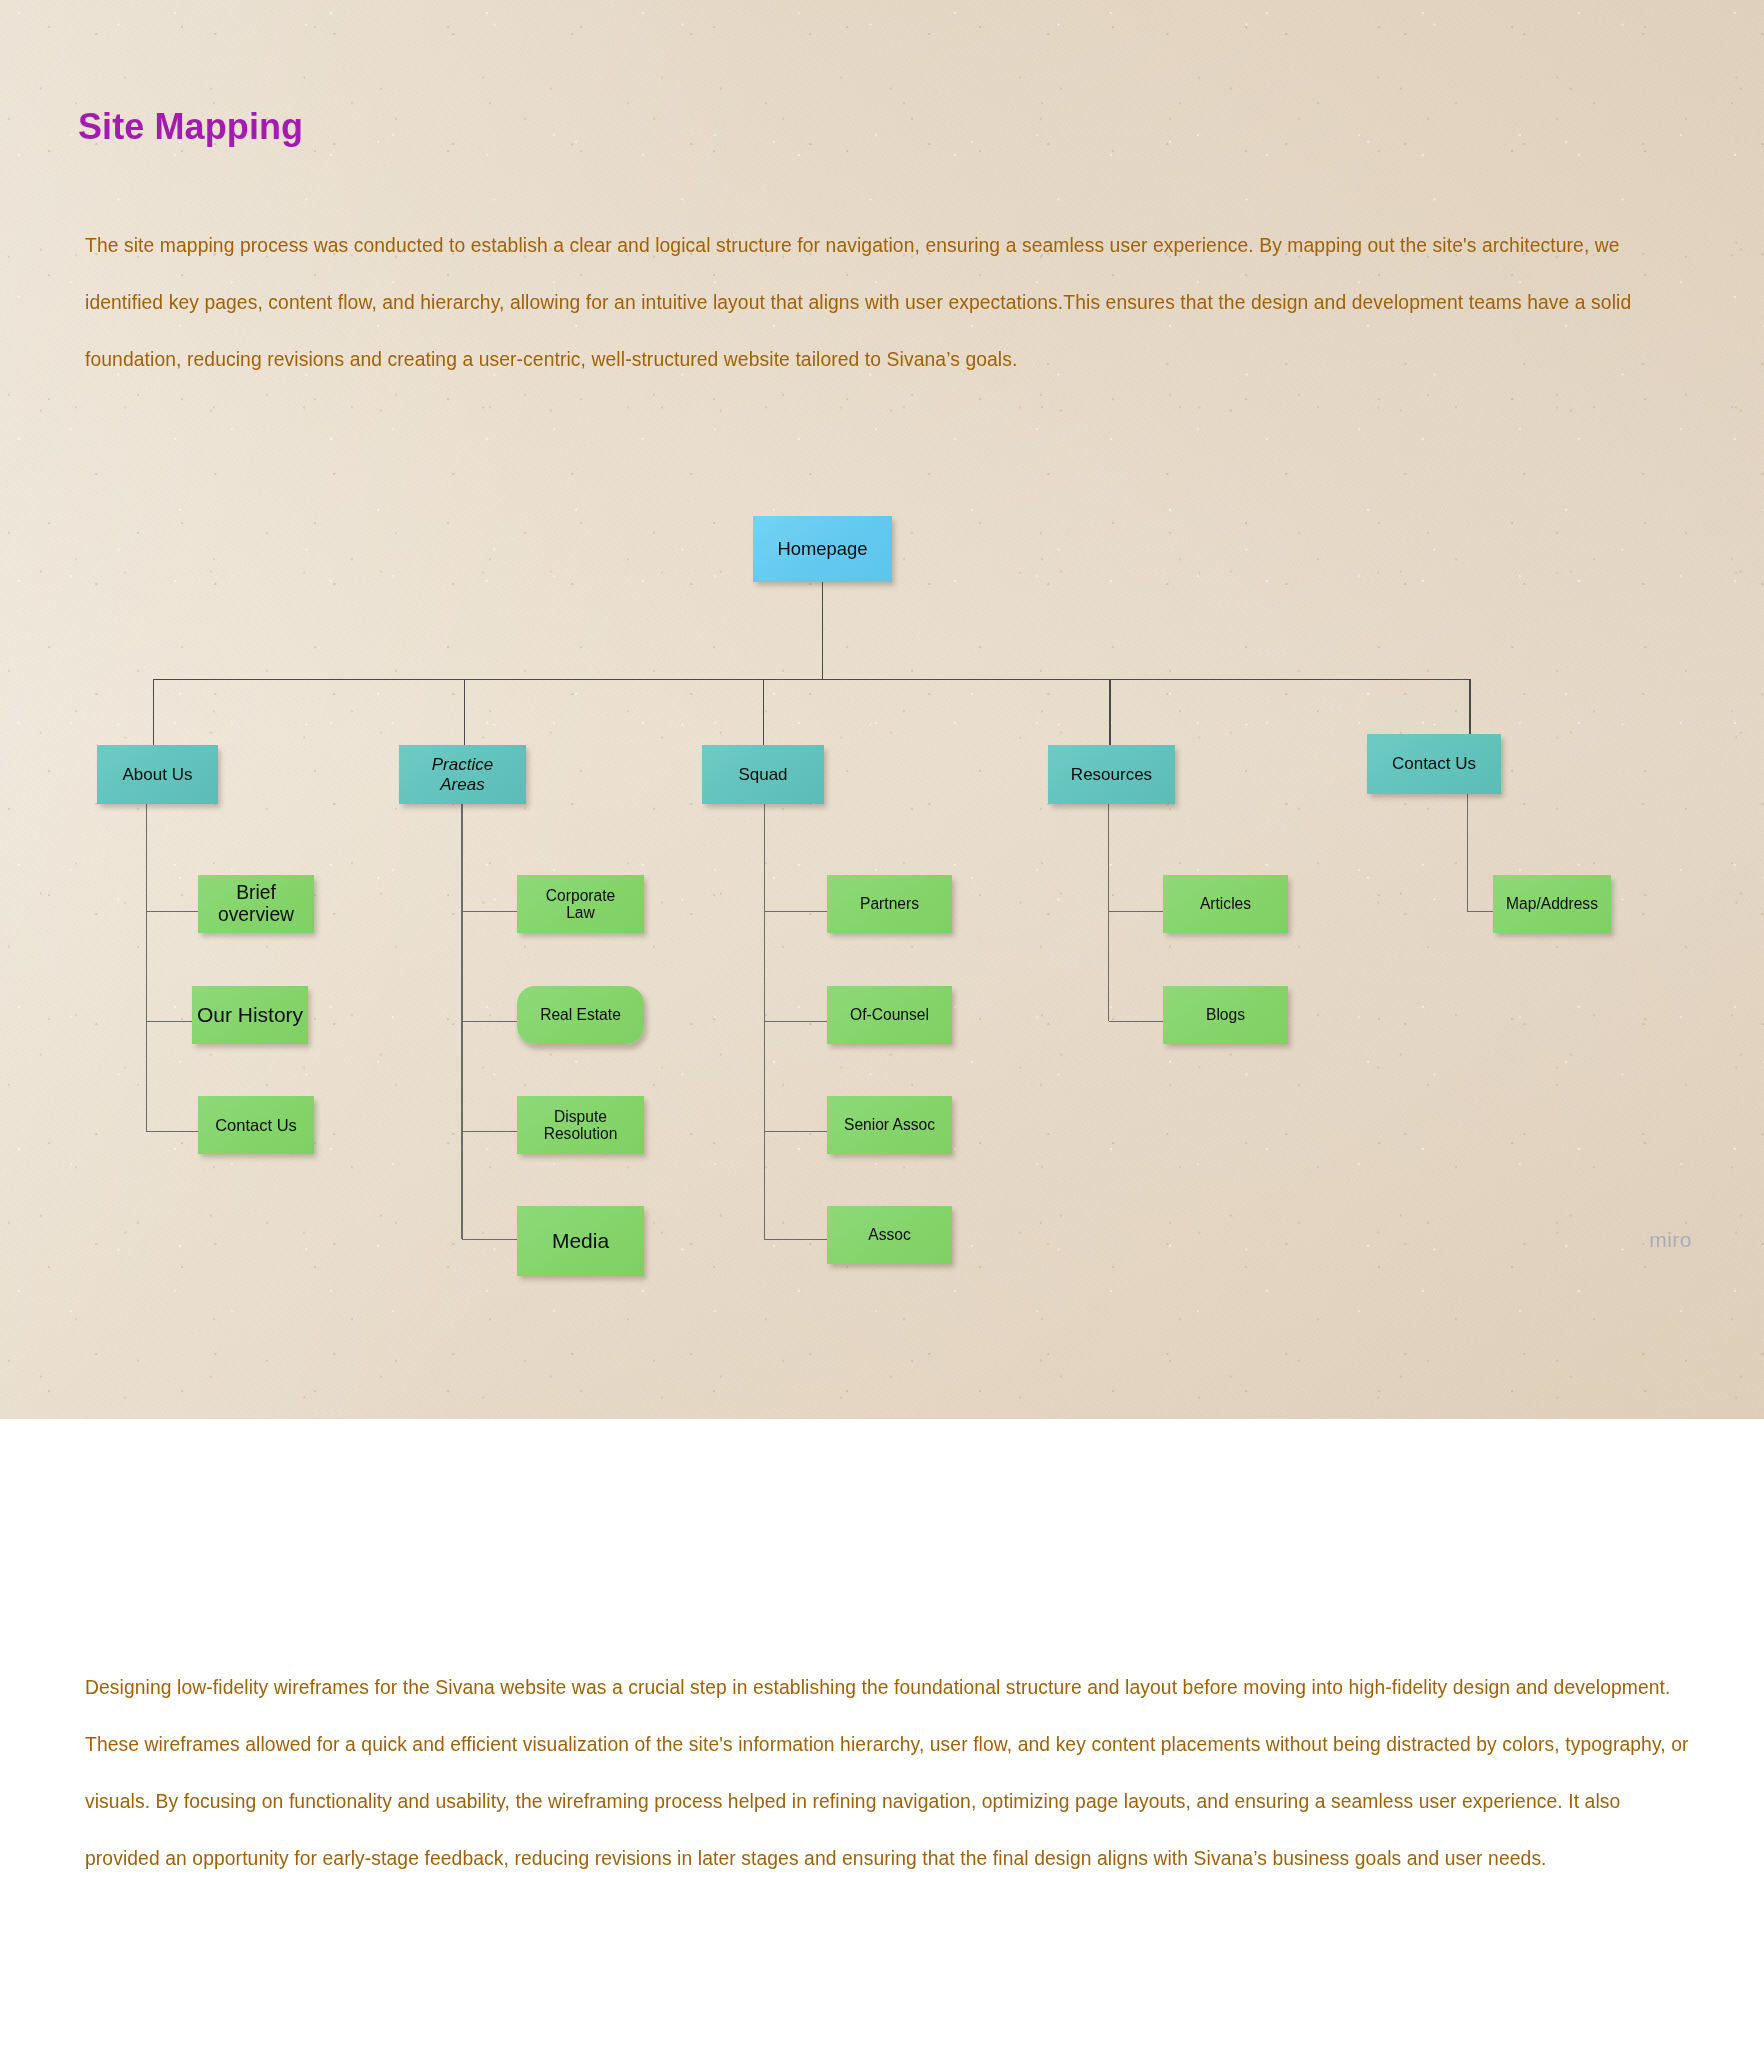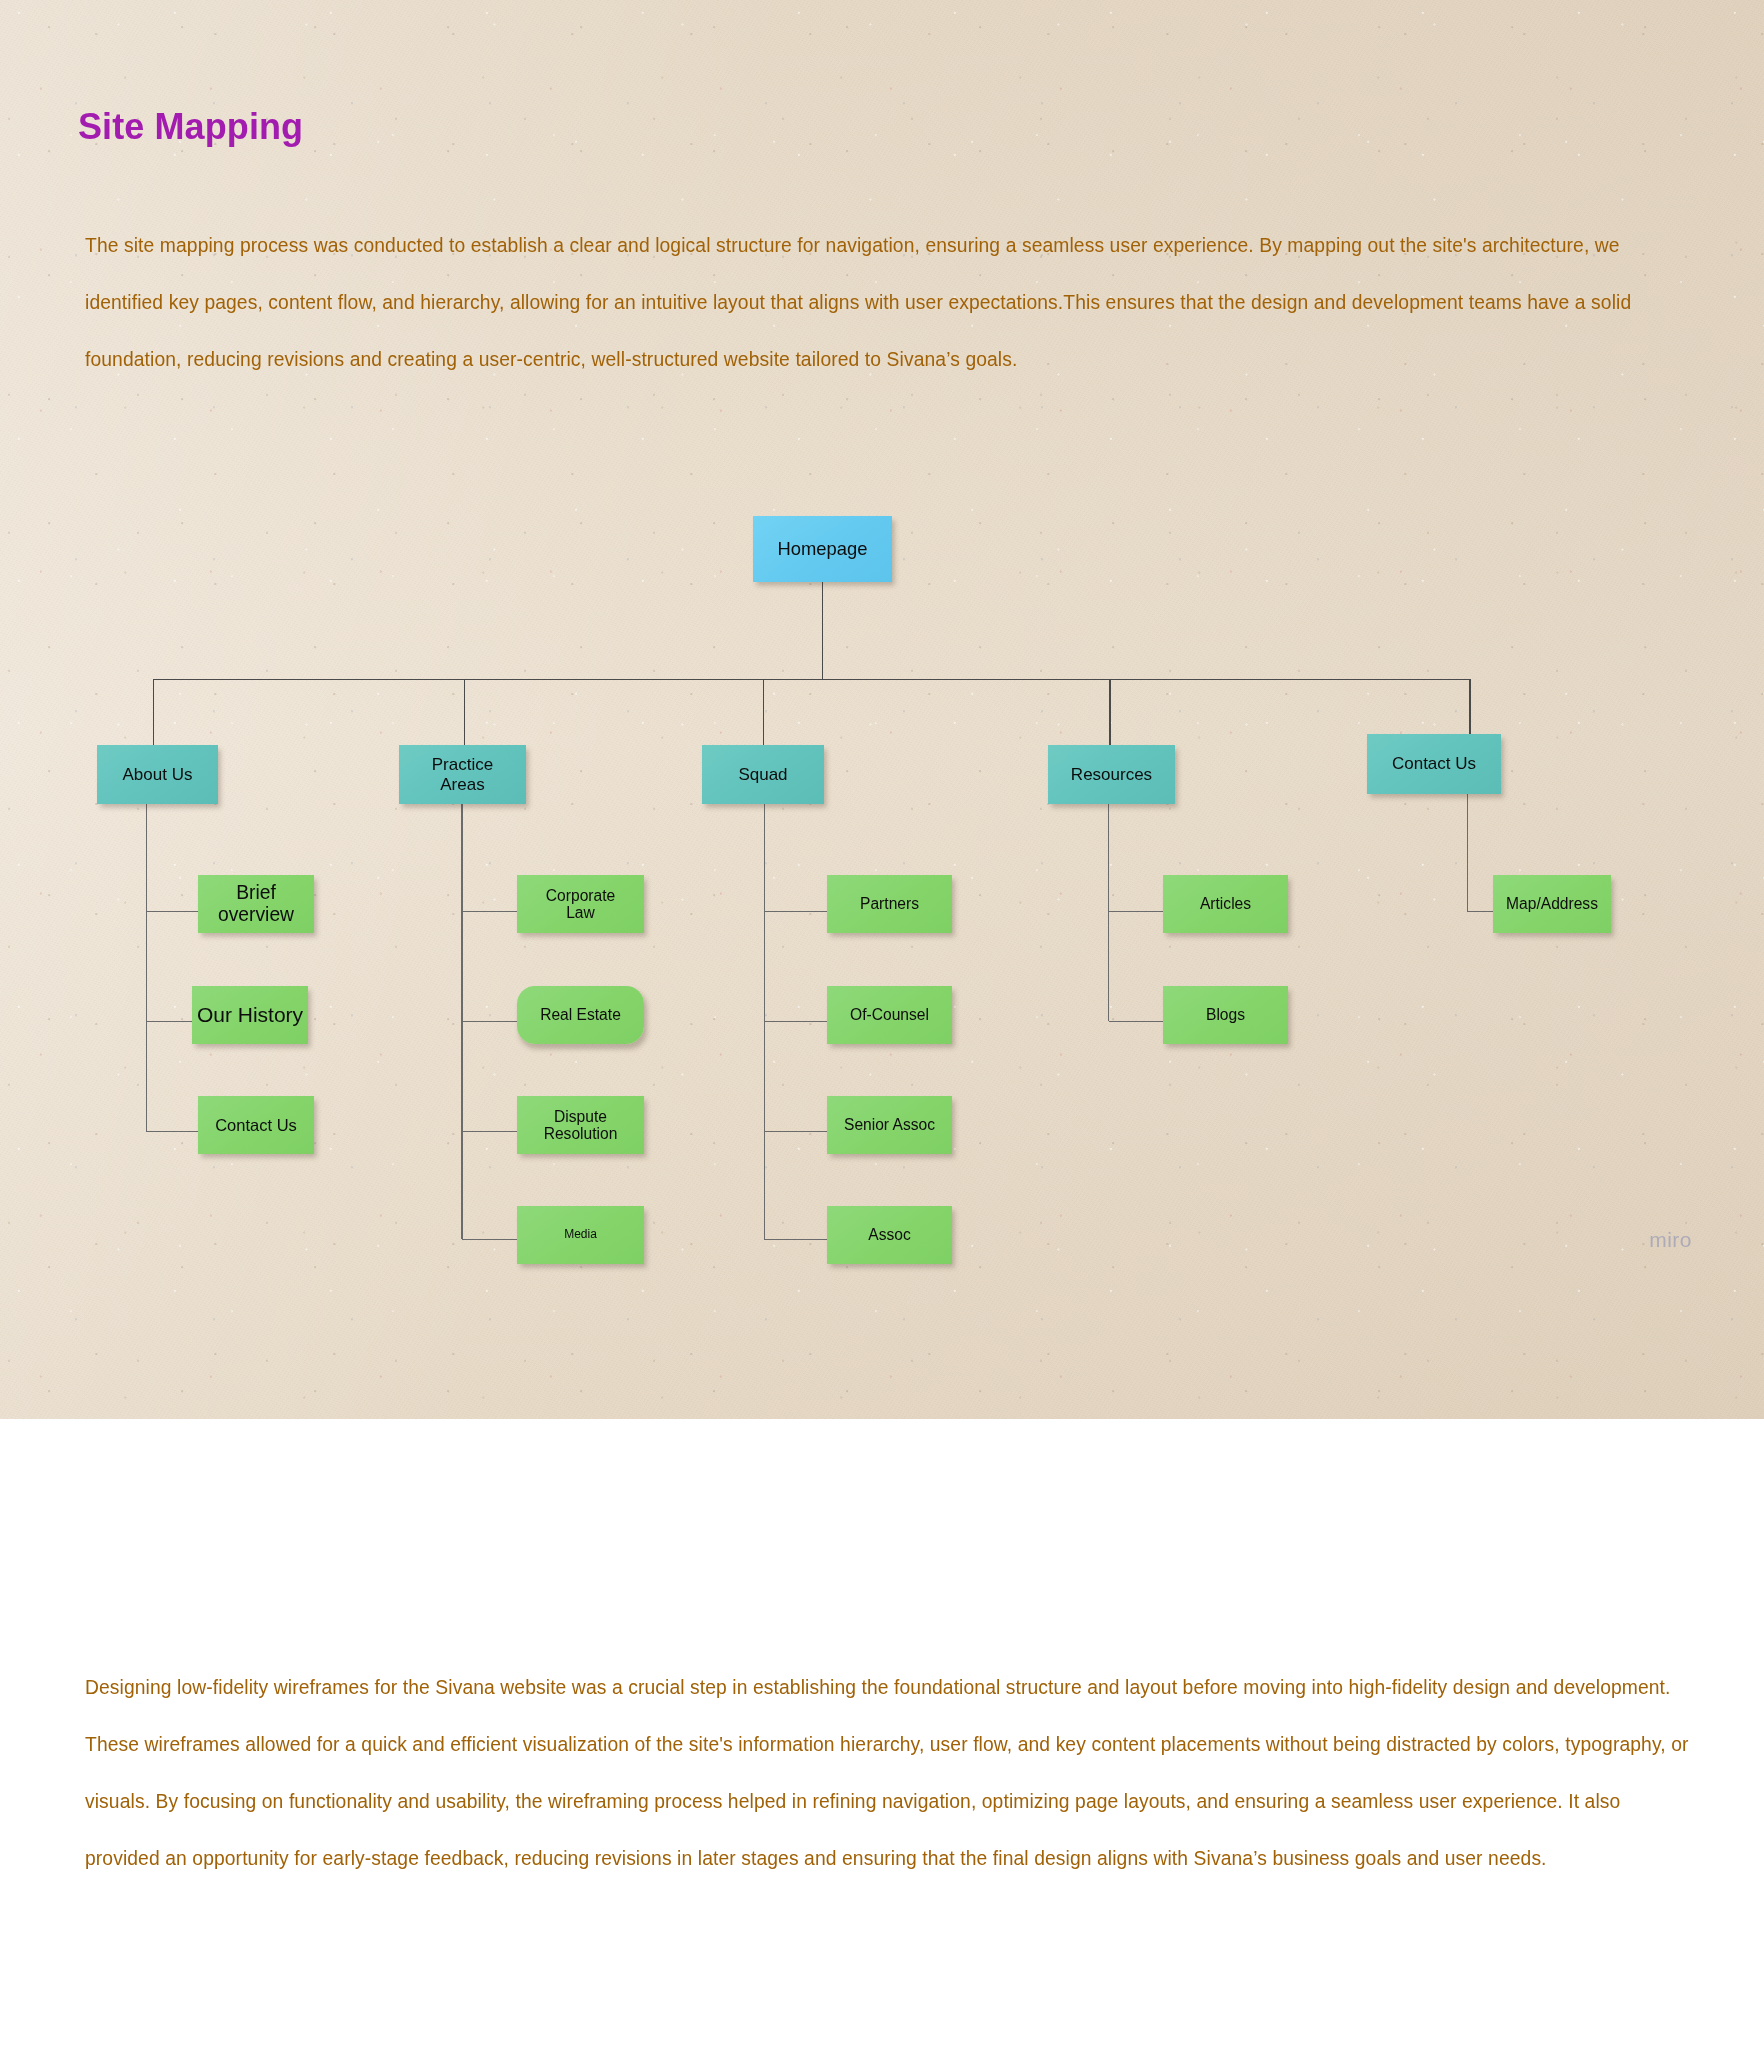--- a/index.html
+++ b/index.html
@@ -176,21 +176,21 @@
     </svg>
 
     <div class="node blue" style="left:753px; top:516px; width:139px; height:66px; font-size:18.4px;">
       <span>Homepage</span>
     </div>
 
     <div class="node teal" style="left:97px; top:745px; width:121px; height:59px; font-size:17px;">
       <span>About Us</span>
     </div>
 
-    <div class="node teal" style="left:399px; top:745px; width:127px; height:59px; font-size:17px; white-space:pre-line;">
+    <div class="node teal" style="left:399px; top:745px; width:127px; height:59px; font-size:17px; white-space:pre-line;font-style:italic;">
       <span>Practice
 Areas</span>
     </div>
 
     <div class="node teal" style="left:702px; top:745px; width:122px; height:59px; font-size:17px;">
       <span>Squad</span>
     </div>
 
     <div class="node teal" style="left:1048px; top:745px; width:127px; height:59px; font-size:17px;">
       <span>Resources</span>
@@ -215,21 +215,21 @@
       <span>Corporate
 Law</span>
     </div>
     <div class="node green" style="left:517px; top:986px; width:127px; height:58px; font-size:15.6px;border-radius:18px;">
       <span>Real Estate</span>
     </div>
     <div class="node green" style="left:517px; top:1096px; width:127px; height:58px; font-size:15.6px; white-space:pre-line;">
       <span>Dispute
 Resolution</span>
     </div>
-    <div class="node green" style="left:517px; top:1206px; width:127px; height:58px; font-size:12px;">
+    <div class="node green" style="left:517px; top:1206px; width:127px; height:70px; font-size:21px;">
       <span>Media</span>
     </div>
 
     <div class="node green" style="left:827px; top:875px; width:125px; height:58px; font-size:15.6px;">
       <span>Partners</span>
     </div>
     <div class="node green" style="left:827px; top:986px; width:125px; height:58px; font-size:15.6px;">
       <span>Of-Counsel</span>
     </div>
     <div class="node green" style="left:827px; top:1096px; width:125px; height:58px; font-size:15.6px;">

